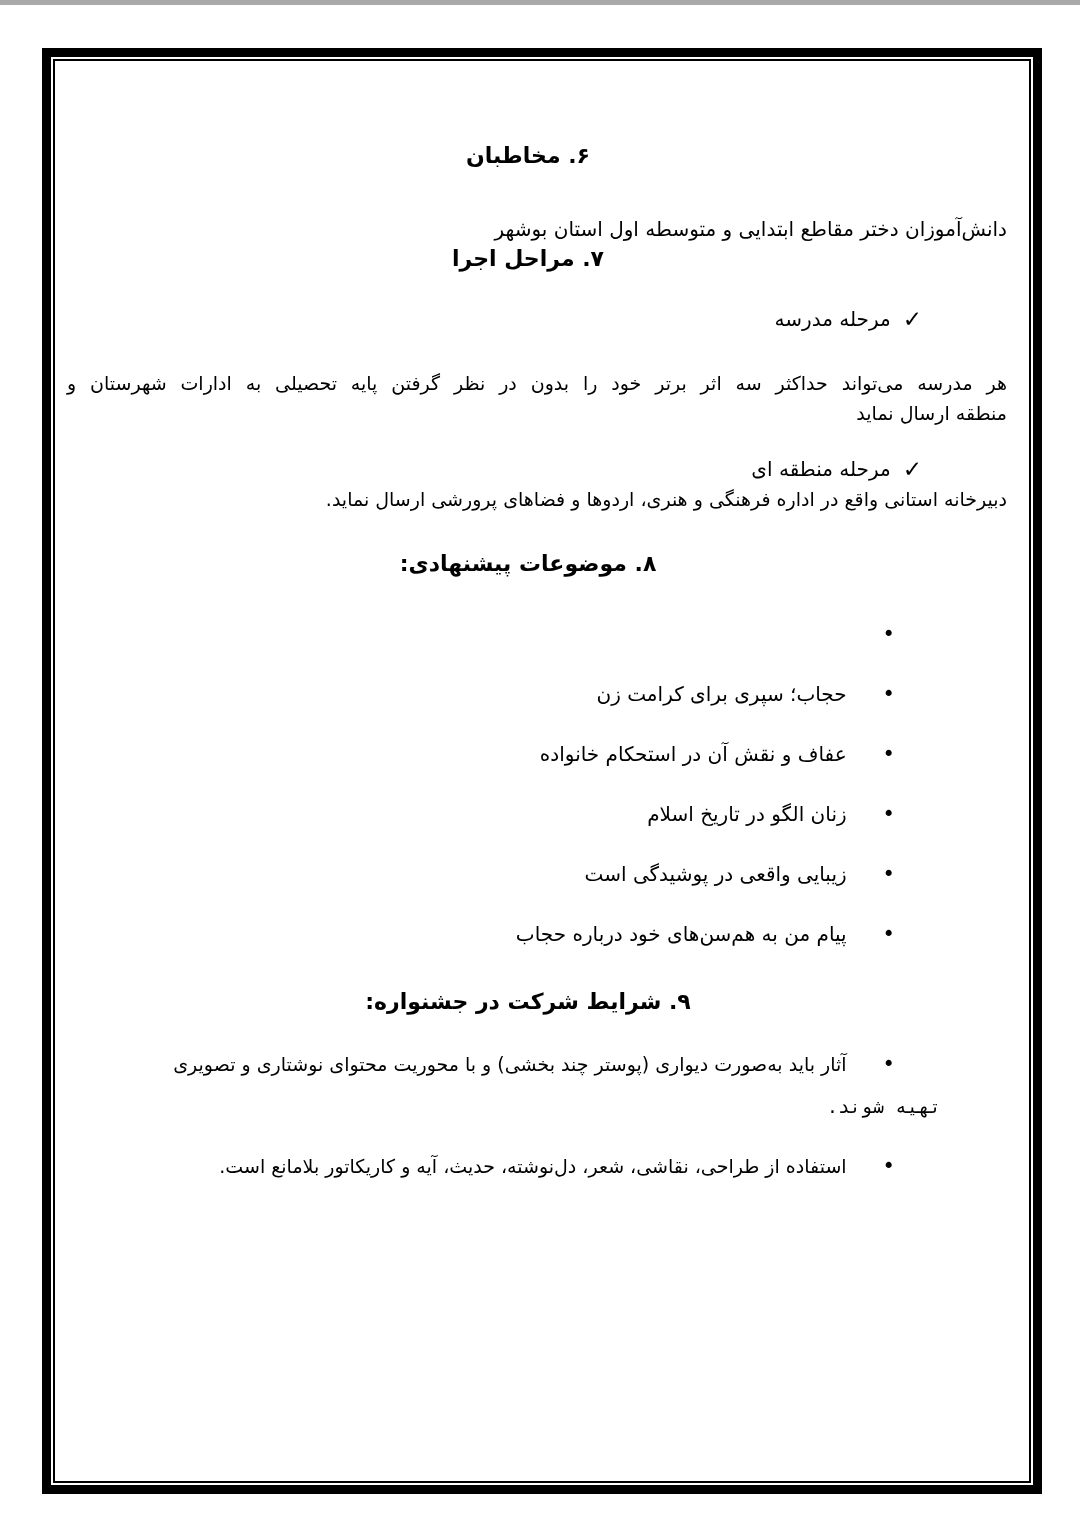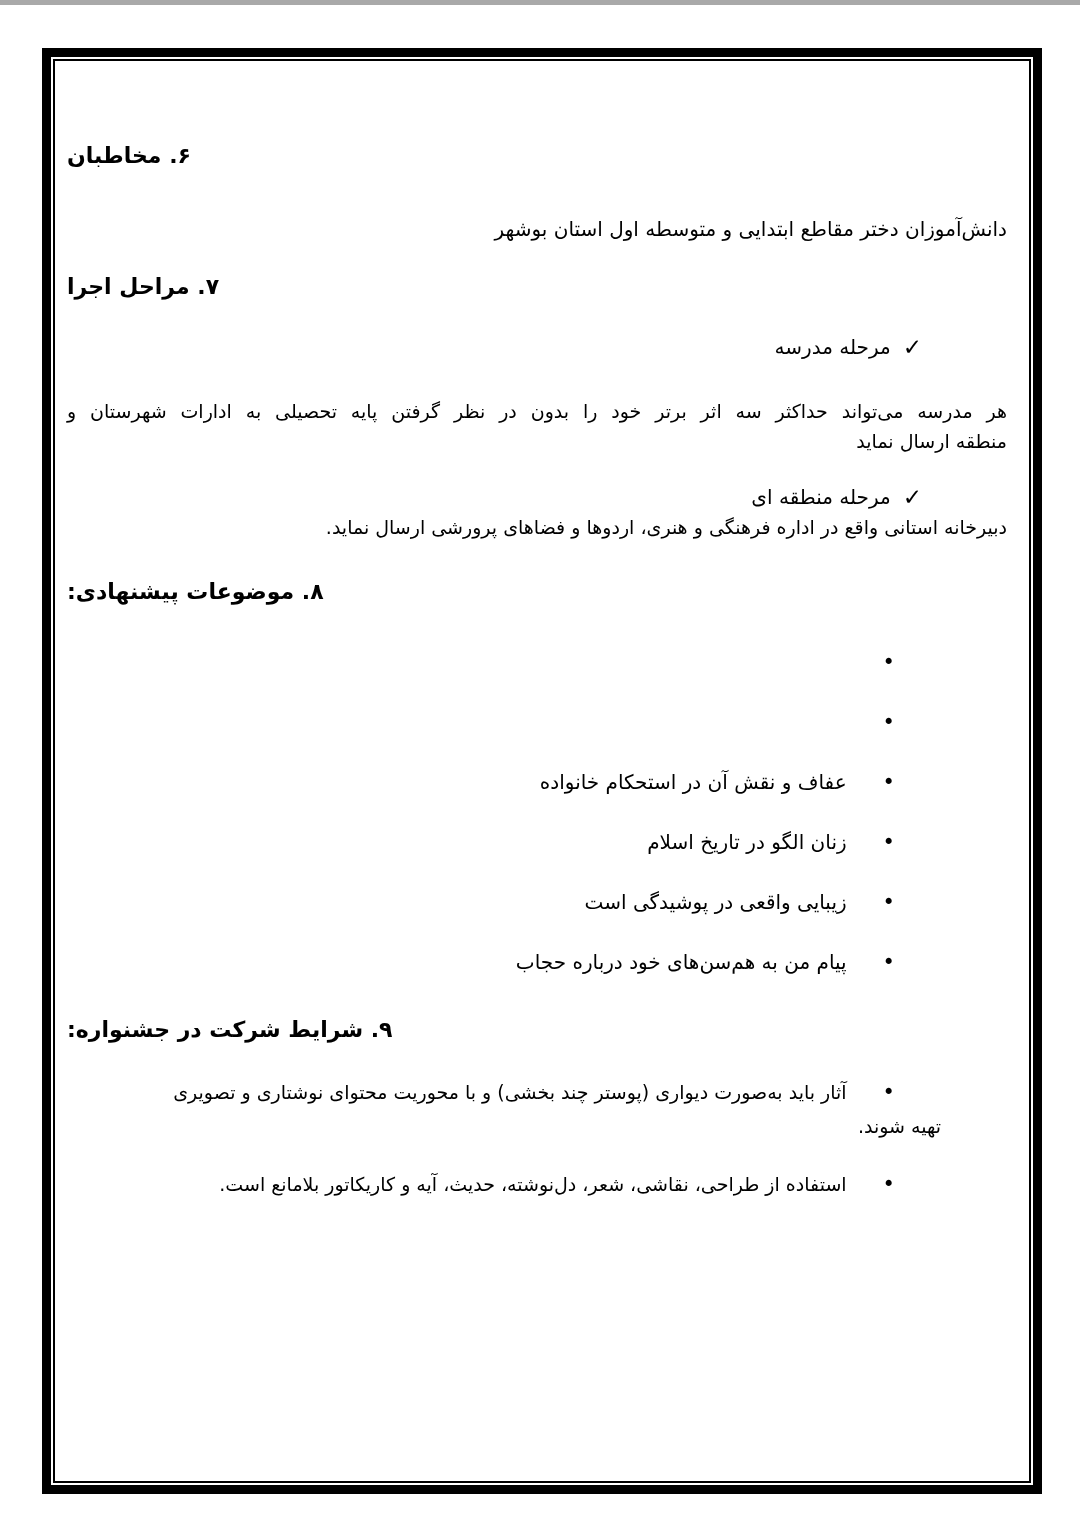--- a/index.html
+++ b/index.html
@@ -29,21 +29,21 @@
   .content {
     position: absolute; inset: 0;
     padding: 80px 22px 0 12px;
     direction: rtl;
   }
   .heading {
     font-weight: bold;
     font-size: 22px;
     line-height: 30px;
     padding-right: 18px;
-    text-align: left;
+    text-align: center;
   }
   .para {
     font-size: 20px;
     line-height: 30px;
   }
   .para-line {
     font-size: 19px;
     line-height: 30px;
     text-align: right;
   }
@@ -71,32 +71,32 @@
   .bullet-glyph { font-size: 21px; line-height: 30px; }
   .cond-row { font-size: 19px; }
   .cond-cont {
     padding-right: 66px;
     font-size: 19px;
     line-height: 30px;
     text-align: right;
   }
   
   .mt-p1   { margin-top: 43px; }
-  .mt-h7   { margin-top: 28px; }
+  .mt-h7   { }
   .mt-c1   { margin-top: 30px; }
   .mt-p2   { margin-top: 34px; }
   .mt-line2{ margin-top: 0; }
   .mt-c2   { margin-top: 26px; }
   .mt-p3   { margin-top: 28px; }
   .mt-h8   { margin-top: 35px; }
   .mt-list { margin-top: 40px; }
   .topic-item { margin-bottom: 30px; }
   .mt-h9   { margin-top: 38px; }
   .mt-cond1{ margin-top: 32px; }
-  .mt-cont { margin-top: 4px; }
+  .mt-cont { margin-top: 14px; font-family: Liberation Mono, monospace; }
   .mt-cond2{ margin-top: 28px; }
 </style>
 </head>
 <body>
 
 <div class="top-strip"></div>
 
 <div class="frame">
   <div class="frame-inner">
     <div class="content">
@@ -123,20 +123,21 @@
       <div class="para-line mt-line2">دبیرخانه استانی واقع در اداره فرهنگی و هنری، اردوها و فضاهای پرورشی ارسال نماید.</div>
 
       <div class="heading mt-h8">۸. موضوعات پیشنهادی:</div>
 
       <div class="mt-list">
         <div class="bullet-row topic-item">
           <span class="bullet-glyph">•</span>
         </div>
         <div class="bullet-row topic-item">
           <span class="bullet-glyph">•</span>
+          <span>حجاب؛ سپری برای کرامت زن</span>
         </div>
         <div class="bullet-row topic-item">
           <span class="bullet-glyph">•</span>
           <span>عفاف و نقش آن در استحکام خانواده</span>
         </div>
         <div class="bullet-row topic-item">
           <span class="bullet-glyph">•</span>
           <span>زنان الگو در تاریخ اسلام</span>
         </div>
         <div class="bullet-row topic-item">

